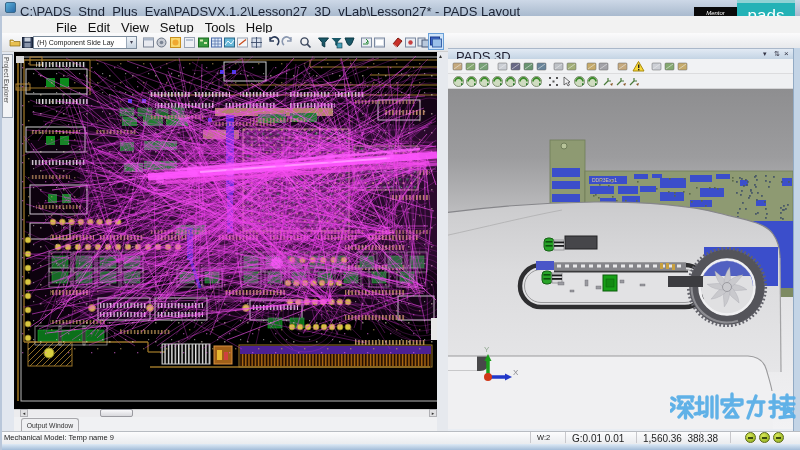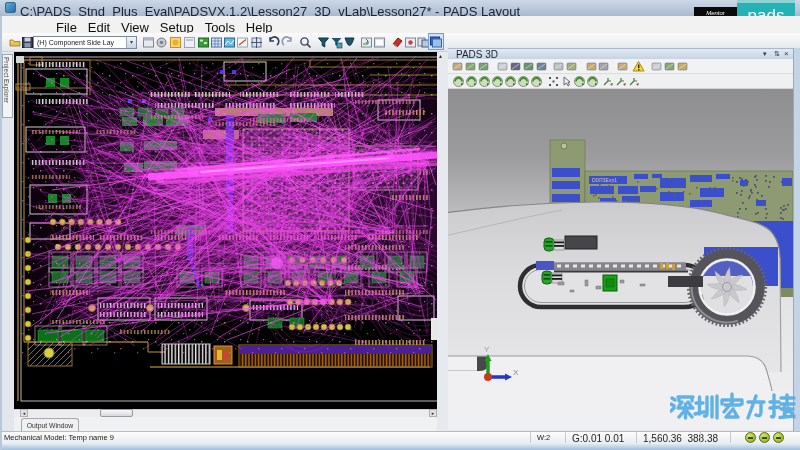--- a/index.html
+++ b/index.html
@@ -1338,21 +1338,21 @@
 <div class="abs" style="left:20px;top:409px;width:8px;height:8px;background:#e0e0e2;border:1px solid #b0b0b4;font-size:5px;line-height:6px;text-align:center;color:#333;">◂</div>
 <div class="abs" style="left:429px;top:409px;width:8px;height:8px;background:#e0e0e2;border:1px solid #b0b0b4;font-size:5px;line-height:6px;text-align:center;color:#333;">▸</div>
 <div class="abs" style="left:100px;top:409px;width:33px;height:8px;background:linear-gradient(#f8f8fa,#d8d8dc);border:1px solid #9a9aa0;border-radius:2px;"></div>
 <div class="abs" style="left:14px;top:417px;width:423px;height:14px;background:#f0f1f3;"></div>
 <div class="abs" style="left:21px;top:418px;width:58px;height:13px;background:#eff0f2;border:1px solid #a8a8ac;border-bottom:0;border-radius:3px 3px 0 0;font-size:6.8px;line-height:13px;text-align:center;color:#333;">Output Window</div>
 
 <div class="abs" style="left:437px;top:52px;width:11px;height:379px;background:#e6e9ee;"></div>
 <div class="abs" style="left:439px;top:52px;width:8px;height:8px;font-size:6px;line-height:8px;color:#333;">▴</div>
 
 <div class="abs" style="left:448px;top:48px;width:345px;height:11px;background:linear-gradient(#e2eaf4,#c4d4e4);border-top:1px solid #aab8ca;"></div>
-<div class="abs" style="left:456px;top:49px;font-size:10px;color:#223;">PADS 3D</div>
+<div class="abs" style="left:456px;top:49px;font-size:13px;color:#223;">PADS 3D</div>
 <div class="abs" style="left:763px;top:50px;font-size:7px;color:#334;">▾</div>
 <div class="abs" style="left:774px;top:50px;font-size:7px;color:#334;">⇅</div>
 <div class="abs" style="left:784px;top:49px;font-size:8px;color:#334;">×</div>
 <div class="abs" style="left:448px;top:59px;width:345px;height:15px;background:#f1f2f4;border-bottom:1px solid #dcdcde;"></div>
 <div class="abs" style="left:448px;top:74px;width:345px;height:15px;background:#eff0f2;border-bottom:1px solid #d4d4d6;"></div>
 <svg style="position:absolute;left:451px;top:60px" width="13" height="13" viewBox="0 0 13 13">
     <rect x="2" y="3" width="9" height="7" rx="1" fill="#c2a372" stroke="#555" stroke-width="0.5" opacity="0.9"></rect>
     <path d="M3,9 L10,4" stroke="#eee" stroke-width="0.8" opacity="0.7"></path>
   </svg>
 <svg style="position:absolute;left:464px;top:60px" width="13" height="13" viewBox="0 0 13 13">

